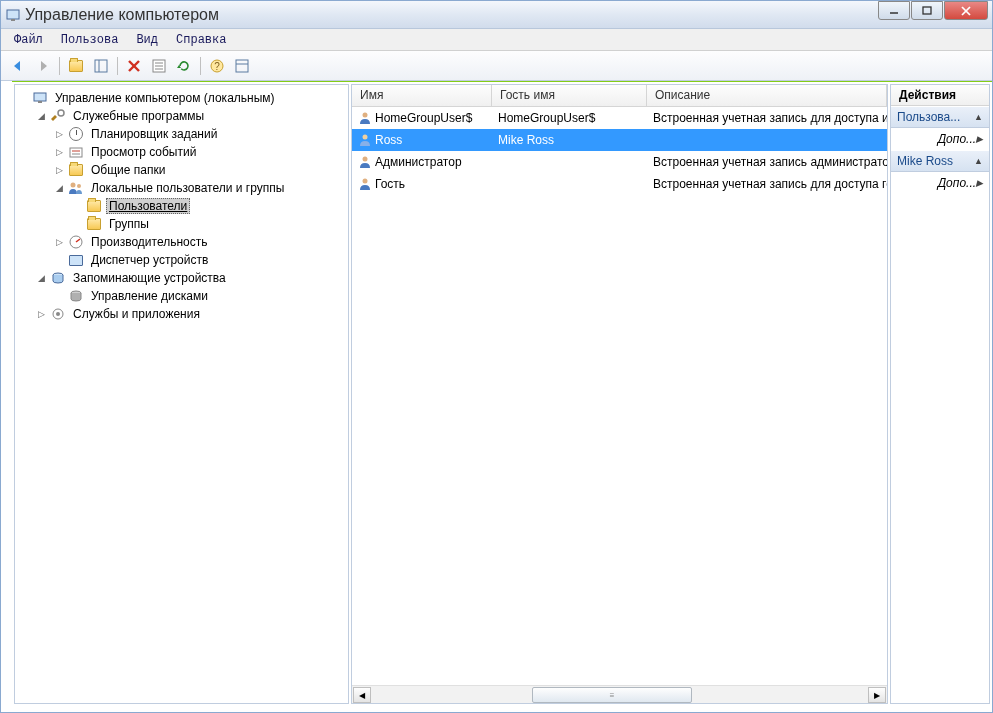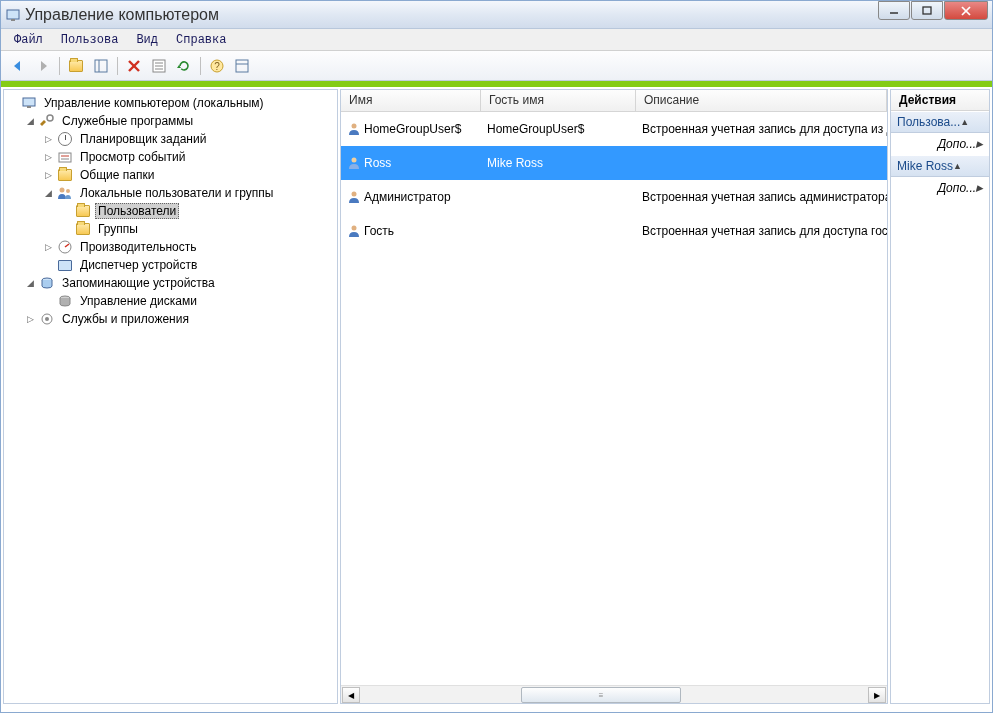--- a/index.html
+++ b/index.html
@@ -17,52 +17,52 @@
 
 .menubar { height: 22px; background: #f0f0f0; border-bottom: 1px solid #d0d0d0; display: flex; align-items: center; padding: 0 4px; }
 .menu-item { padding: 3px 9px; cursor: default; color: #1a1a5c; font-family: Liberation Mono, monospace; }
 
 
 .toolbar { height: 30px; background: linear-gradient(to bottom, #fdfdfe, #eef1f6); border-bottom: 1px solid #c0cddf; display: flex; align-items: center; padding: 0 6px; gap: 3px; }
 .tool-btn { width: 22px; height: 22px; display: flex; align-items: center; justify-content: center; border: 1px solid transparent; border-radius: 2px; }
 .tool-sep { width: 1px; height: 18px; background: #c0c0c0; margin: 0 2px; }
 
 
-.main { display: flex; height: calc(100% - 28px - 22px - 30px - 6px); border-top: 6px solid #84cc16; }
+.main { display: flex; height: calc(100% - 28px - 22px - 30px - 6px); border-top: 1px solid #84cc16; margin-left: 11px; }
 .tree-panel { width: 335px; border: 1px solid #c0cddf; margin: 2px; background: #fff; overflow: auto; padding: 4px 2px; }
 .list-panel { flex: 1; border: 1px solid #c0cddf; margin: 2px 0; background: #fff; display: flex; flex-direction: column; overflow: hidden; }
 .actions-panel { width: 100px; border: 1px solid #c0cddf; margin: 2px; background: #fff; }
 
 
 .tree-node { display: flex; align-items: center; height: 18px; white-space: nowrap; cursor: default; }
 .tree-expander { width: 13px; height: 13px; display: inline-flex; align-items: center; justify-content: center; font-size: 9px; color: #666; margin-right: 2px; }
 .tree-expander.empty { visibility: hidden; }
 .tree-icon { width: 16px; height: 16px; margin-right: 4px; display: inline-flex; align-items: center; justify-content: center; }
 .tree-label { padding: 1px 3px; }
-.tree-label.selected { background: #d0d0d0; border: 1px dotted #666; padding: 0 2px; }
+.tree-label.selected { background: #d0d0d0; border: 1px dotted #666; padding: 0 2px; text-decoration: underline; }
 .tree-children { padding-left: 18px; }
 
 
 .list-header { height: 22px; background: linear-gradient(to bottom, #fdfdfd, #f0f0f0); border-bottom: 1px solid #d5d5d5; display: flex; }
 .list-col { border-right: 1px solid #d5d5d5; padding: 3px 8px; font-size: 12px; color: #333; white-space: nowrap; overflow: hidden; }
 .list-body { flex: 1; overflow: hidden; }
-.list-row { display: flex; height: 34px; align-items: center; white-space: nowrap; }
+.list-row { display: flex; height: 22px; align-items: center; white-space: nowrap; }
 .list-row.selected { background: #3399ff; color: #fff; }
 .list-cell { padding: 0 6px; overflow: hidden; white-space: nowrap; }
 .list-cell.first { display: flex; align-items: center; gap: 3px; }
 .user-icon { width: 14px; height: 14px; display: inline-flex; }
 .list-scroll { height: 18px; border-top: 1px solid #e0e0e0; background: #f2f2f2; position: relative; }
 .scroll-btn { position: absolute; width: 18px; height: 16px; top: 1px; background: linear-gradient(to bottom, #fefefe, #e4e4e4); border: 1px solid #bfbfbf; display: flex; align-items: center; justify-content: center; font-size: 8px; }
 .scroll-btn.left { left: 1px; }
 .scroll-btn.right { right: 1px; }
 .scroll-thumb { position: absolute; left: 180px; top: 1px; width: 160px; height: 16px; background: linear-gradient(to bottom, #fefefe, #e0e8f0); border: 1px solid #b0b8c0; border-radius: 2px; display: flex; align-items: center; justify-content: center; font-size: 8px; color: #888; }
 
 
 .actions-header { background: linear-gradient(to bottom, #fdfdfd, #f0f0f0); border-bottom: 1px solid #d5d5d5; padding: 3px 8px; font-weight: bold; }
-.actions-section-hdr { background: linear-gradient(to bottom, #eaf0f9, #d6e2f1); border-top: 1px solid #fff; border-bottom: 1px solid #c0cddf; padding: 3px 6px; display: flex; align-items: center; justify-content: flex-start; color: #1a4a8a; }
+.actions-section-hdr { background: linear-gradient(to bottom, #eaf0f9, #d6e2f1); border-top: 1px solid #fff; border-bottom: 1px solid #c0cddf; padding: 3px 6px; display: flex; align-items: center; justify-content: space-between; color: #1a4a8a; }
 .actions-item { padding: 4px 6px 4px 18px; display: flex; align-items: center; justify-content: flex-end; font-style: italic; }
 .arrow-up { font-size: 9px; color: #444; }
 .arrow-right { font-size: 9px; color: #444; }
 
 
 .ico-folder { width: 14px; height: 12px; background: linear-gradient(to bottom, #ffe9a8, #f7c954); border: 1px solid #c8a030; border-radius: 1px; position: relative; }
 .ico-folder::before { content: ''; position: absolute; top: -3px; left: 0; width: 6px; height: 3px; background: #f7d978; border: 1px solid #c8a030; border-bottom: none; border-radius: 1px 1px 0 0; }
 .ico-clock { width: 14px; height: 14px; border: 1.5px solid #777; border-radius: 50%; position: relative; }
 .ico-clock::after { content: ''; position: absolute; top: 2px; left: 5.5px; width: 1px; height: 5px; background: #555; }
 .ico-monitor { width: 14px; height: 11px; border: 1.5px solid #4a6a9a; background: #cde3f8; border-radius: 1px; }

